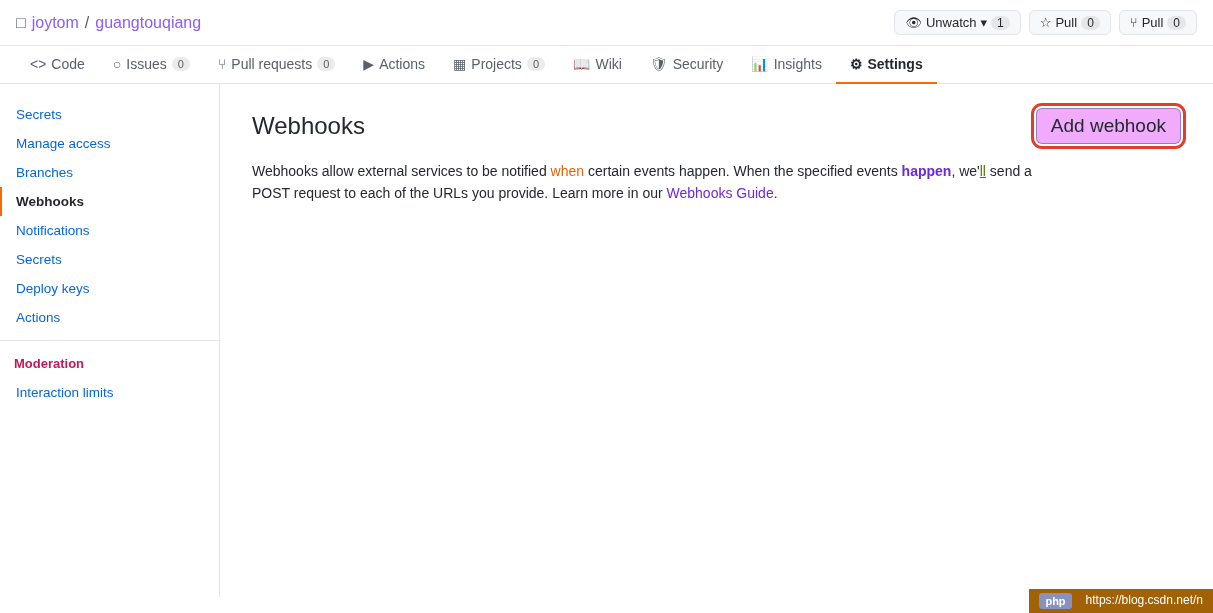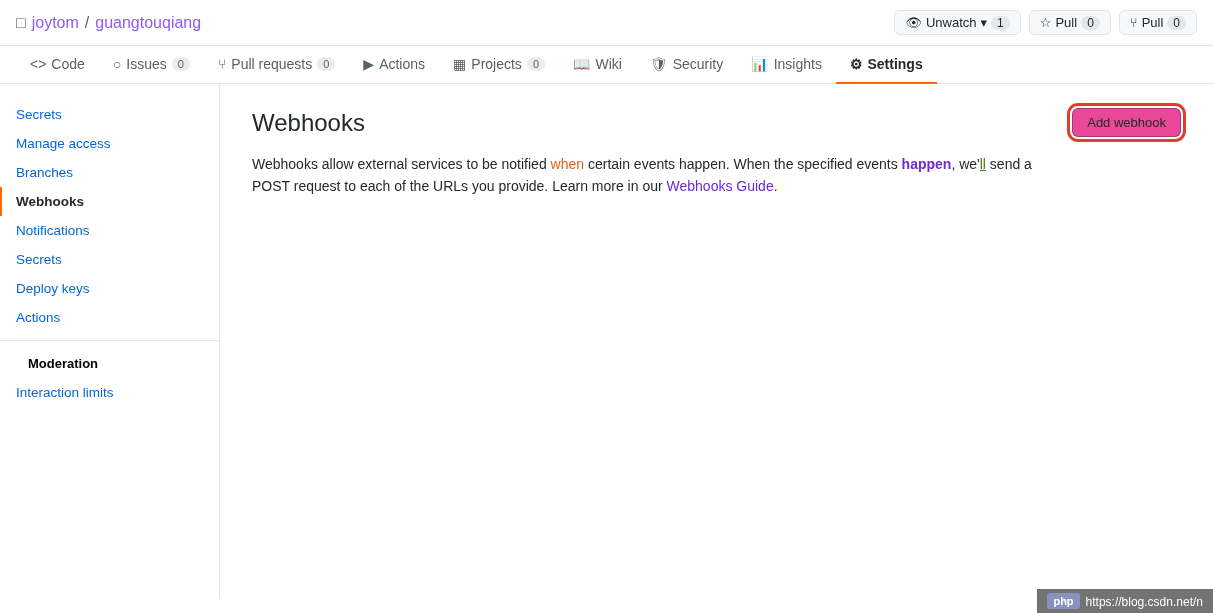--- a/index.html
+++ b/index.html
@@ -105,22 +105,22 @@
       background: #fff;
       padding-left: 14px;
     }
     .sidebar-divider {
       height: 1px;
       background: #e1e4e8;
       margin: 8px 0;
     }
     .sidebar-section-title {
       display: block;
-      padding: 7px 28px;
-      color: #000000;
+      padding: 7px 14px;
+      color: #be185d;
       font-size: 13px;
       font-weight: 600;
       cursor: default;
     }
 
     
     .content {
       flex: 1;
       padding: 24px 32px;
     }
@@ -130,24 +130,24 @@
       align-items: center;
       margin-bottom: 16px;
     }
     .page-title {
       font-size: 24px;
       font-weight: 400;
       color: #24292e;
     }
     .add-webhook-btn {
       padding: 6px 14px;
-      background: #ec4899;
+      background: #f0abfc;
       border: 1px solid rgba(27,31,35,0.35);
       border-radius: 6px;
-      font-size: 13px;
+      font-size: 19px;
       cursor: pointer;
       color: #24292e;
       outline: 3px solid #e03e2d;
       outline-offset: 2px;
     }
 
     .description {
       font-size: 14px;
       color: #24292e;
       line-height: 1.6;
@@ -156,27 +156,27 @@
     .description .highlight-when { color: #e36209; }
     .description .highlight-happen { color: #6d28d9; font-weight: bold; }
     .description .highlight-well { color: #4d7c0f; text-decoration: underline; }
     .description a { color: #6d28d9; text-decoration: none; }
 
     
     .footer-bar {
       position: fixed;
       bottom: 0;
       right: 0;
-      background: #737373;
+      background: #a16207;
       color: #fff;
       font-size: 12px;
       padding: 4px 10px;
       display: flex;
-      align-items: flex-end;
-      gap: 6px;
+      align-items: flex-start;
+      gap: 14px;
     }
     .php-badge {
       background: #8892bf;
       color: #fff;
       border-radius: 3px;
       padding: 2px 6px;
       font-size: 11px;
       font-weight: bold;
     }
   </style>

